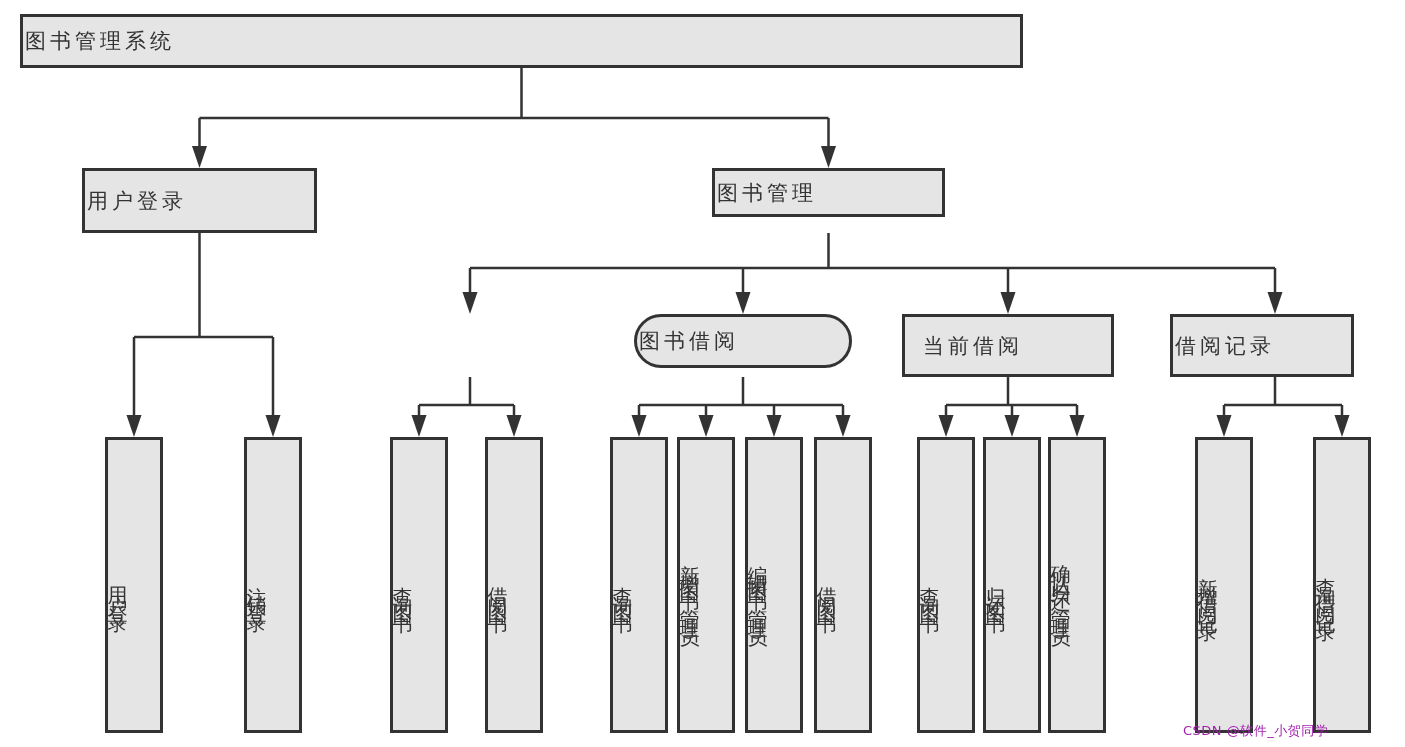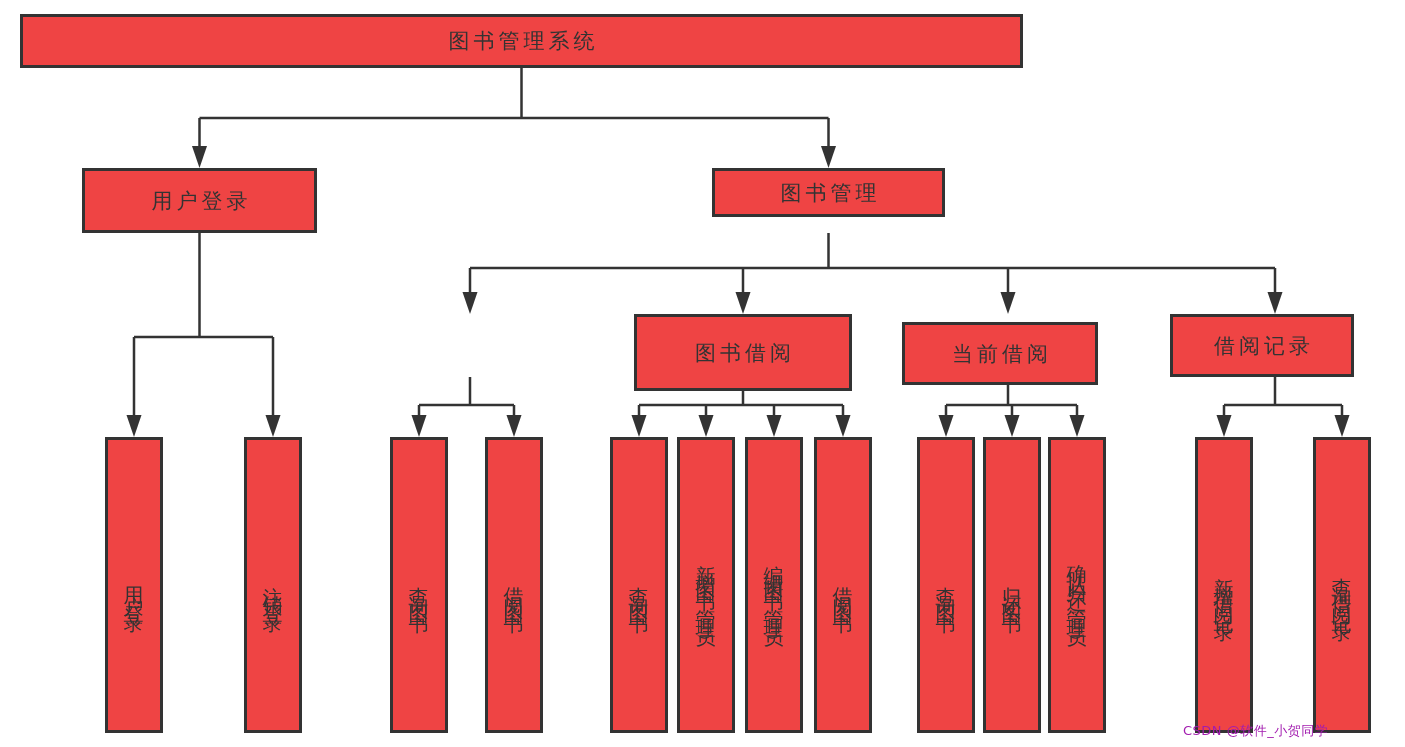--- a/index.html
+++ b/index.html
@@ -8,22 +8,22 @@
     width:1405px;height:747px;
     background:#ffffff;
     font-family:"DejaVu Sans","Liberation Sans",sans-serif;
     overflow:hidden;
   }
   .connectors{position:absolute;left:0;top:0;}
   .box{
     position:absolute;
     box-sizing:border-box;
     border:3px solid #333333;
-    background:#ef4444;
-    display:flex;align-items:center;justify-content:center;
+    background:#e5e5e5;
+    display:flex;align-items:center;
     color:#333333;
   }
   .h-label{
     font-size:21px;
     letter-spacing:4px;
     color:#333333;
     white-space:nowrap;
     transform:translateX(2px); 
   }
   .leaf{top:437px;width:58px;height:296px;}
@@ -100,24 +100,24 @@
     <span class="h-label">图书管理系统</span>
   </div>
 
   <div class="box" style="left:82px;top:168px;width:235px;height:65px;">
     <span class="h-label">用户登录</span>
   </div>
   <div class="box" style="left:712px;top:168px;width:233px;height:49px;">
     <span class="h-label">图书管理</span>
   </div>
 
-  <div class="box" style="left:634px;top:314px;width:218px;height:77px;">
+  <div class="box" style="left:634px;top:314px;width:218px;height:54px;border-radius:28px;">
     <span class="h-label">图书借阅</span>
   </div>
-  <div class="box" style="left:902px;top:322px;width:196px;height:63px;">
+  <div class="box" style="left:902px;top:314px;width:212px;height:63px;padding-left:16px;">
     <span class="h-label">当前借阅</span>
   </div>
   <div class="box" style="left:1170px;top:314px;width:184px;height:63px;">
     <span class="h-label">借阅记录</span>
   </div>
 
   <div class="box leaf" style="left:105px;">
     <span class="v-label">用户登录</span>
   </div>
   <div class="box leaf" style="left:244px;">

